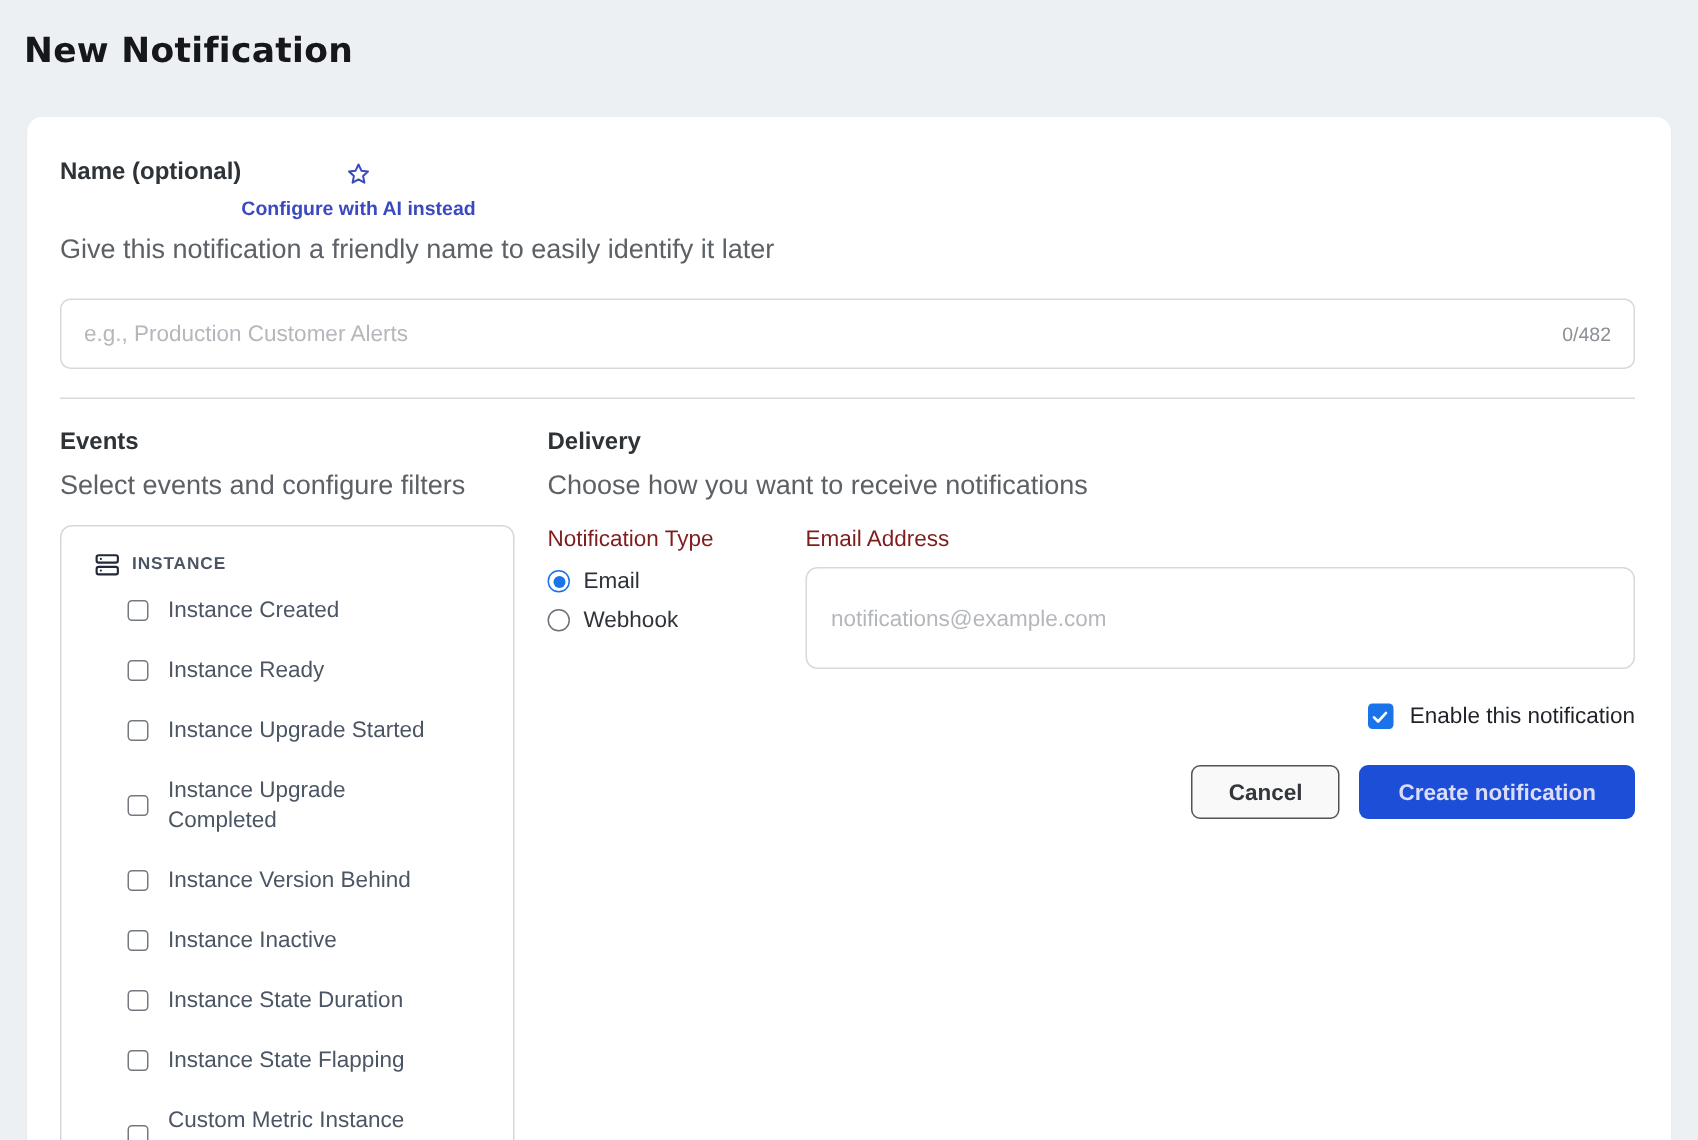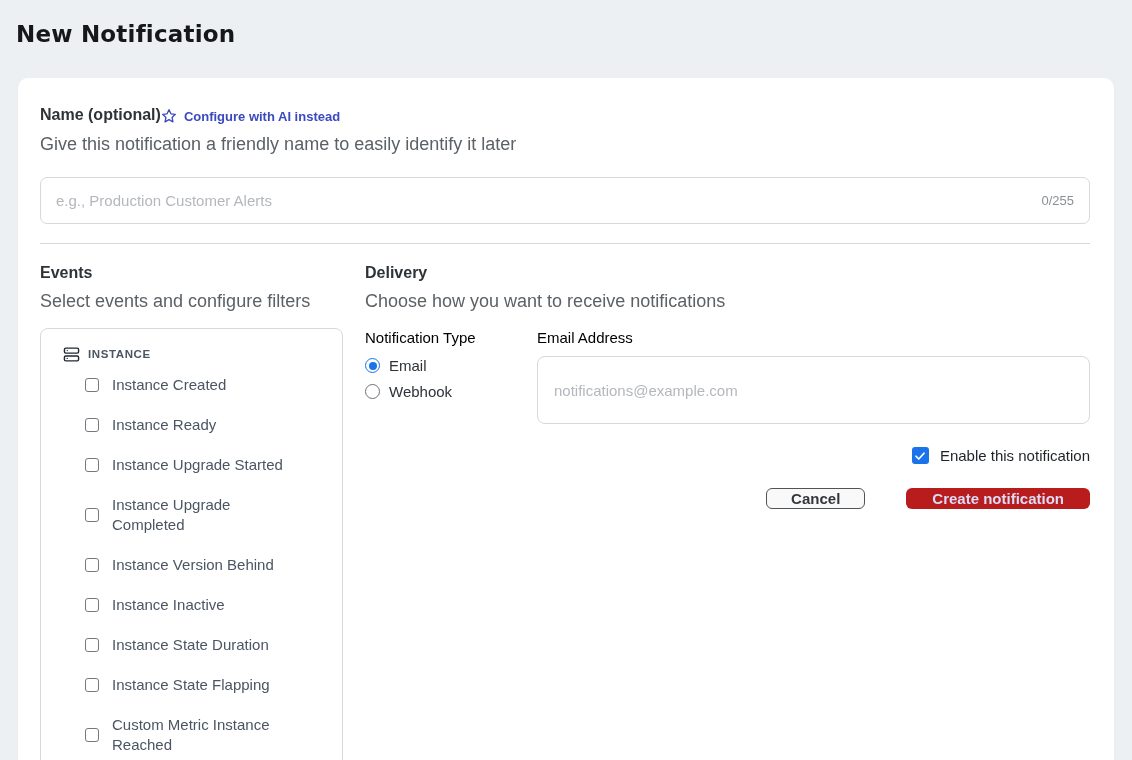--- a/index.html
+++ b/index.html
@@ -26,21 +26,21 @@
     border-radius: 10px;
     box-shadow: 0 1px 2px rgba(0,0,0,0.04);
   }
   
   .name-section { padding: 28px 24px 0 22px; }
   .name-head-row { display: flex; justify-content: flex-start; align-items: flex-start; }
   .section-heading { font-size: 16px; font-weight: 700; color: #2e3338; }
   .ai-link {
     display: flex; align-items: center; gap: 7px;
     color: #3a49c0; font-size: 13px; font-weight: 600;
-    cursor: pointer; margin-top: 2px;
+    cursor: pointer; margin-top: 2px; flex-direction: column;
   }
   .section-sub { font-size: 18px; color: #5c6166; margin-top: 10px; }
   .name-input {
     margin-top: 22px;
     height: 47px;
     border: 1px solid #d6d9dc;
     border-radius: 7px;
     display: flex; align-items: center;
     padding: 0 15px;
   }
@@ -70,21 +70,21 @@
     width: 14px; height: 14px; flex: 0 0 14px;
     border: 1.5px solid #74797f;
     border-radius: 3px;
     background: #fff;
   }
   .chk-label { margin-left: 13px; font-size: 15px; color: #4b5563; line-height: 20px; max-width: 180px; }
   
   .delivery-col { flex: 1; margin-left: 22px; }
   .delivery-fields { display: flex; margin-top: 17px; }
   .ntype-group { width: 172px; flex: 0 0 172px; }
-  .field-label { font-size: 15px; color: #000000; font-weight: 400; }
+  .field-label { font-size: 15px; color: #7f1d1d; font-weight: 400; }
   .radio-list { margin-top: 11px; display: flex; flex-direction: column; gap: 9px; }
   .radio-row { display: flex; align-items: center; gap: 9px; cursor: pointer; }
   .radio {
     width: 15px; height: 15px; border-radius: 50%;
     border: 1.5px solid #6d7278; background: #fff;
     display: flex; align-items: center; justify-content: center;
   }
   .radio.selected { border-color: #1a73e8; }
   .radio.selected::after {
     content: ""; width: 8px; height: 8px; border-radius: 50%; background: #1a73e8;
@@ -104,28 +104,28 @@
     gap: 11px; margin-top: 23px; cursor: pointer;
   }
   .chk-on {
     width: 17px; height: 17px; flex: 0 0 17px;
     background: #1a73e8; border-radius: 3px;
     display: flex; align-items: center; justify-content: center;
   }
   .chk-on svg { display: block; }
   .enable-label { font-size: 15px; color: #1f2329; }
   .btn-row { display: flex; justify-content: flex-end; gap: 13px; margin-top: 24px; }
-  .btn { border-radius: 6px; font-size: 15px; font-weight: 700; height: 21px; cursor: pointer;
-         display: flex; align-items: center; justify-content: center; margin-left: 28px; }
+  .btn { border-radius: 6px; font-size: 15px; font-weight: 700; height: 36px; cursor: pointer;
+         display: flex; align-items: center; justify-content: center; }
   .btn-cancel {
     background: #f9f9f9; border: 1.5px solid #4f5459; color: #33373c;
     padding: 0 24px;
   }
   .btn-create {
-    background: #b91c1c; border: none; color: #dadcf8;
+    background: #1d4ed8; border: none; color: #dadcf8;
     padding: 0 26px;
   }
   .icon { display: inline-flex; align-items: center; justify-content: center; }
 </style>
 </head>
 <body>
 
 <div class="page-title">New Notification</div>
 
 <div class="card">
@@ -138,21 +138,21 @@
           <svg width="16" height="16" viewBox="0 0 24 24" fill="none" stroke="#3a49c0" stroke-width="2" stroke-linejoin="round" stroke-linecap="round">
             <path d="M12 2.5l2.9 6.2 6.6.8-4.9 4.6 1.3 6.6L12 17.4l-5.9 3.3 1.3-6.6-4.9-4.6 6.6-.8z"></path>
           </svg>
         </span>
         <span>Configure with AI instead</span>
       </div>
     </div>
     <div class="section-sub">Give this notification a friendly name to easily identify it later</div>
     <div class="name-input">
       <span class="placeholder">e.g., Production Customer Alerts</span>
-      <span class="char-counter">0/255</span>
+      <span class="char-counter">0/482</span>
     </div>
     <div class="divider"></div>
   </div>
 
   <div class="lower">
 
     <div class="events-col">
       <div class="section-heading">Events</div>
       <div class="section-sub" style="margin-top:9px;">Select events and configure filters</div>
 

